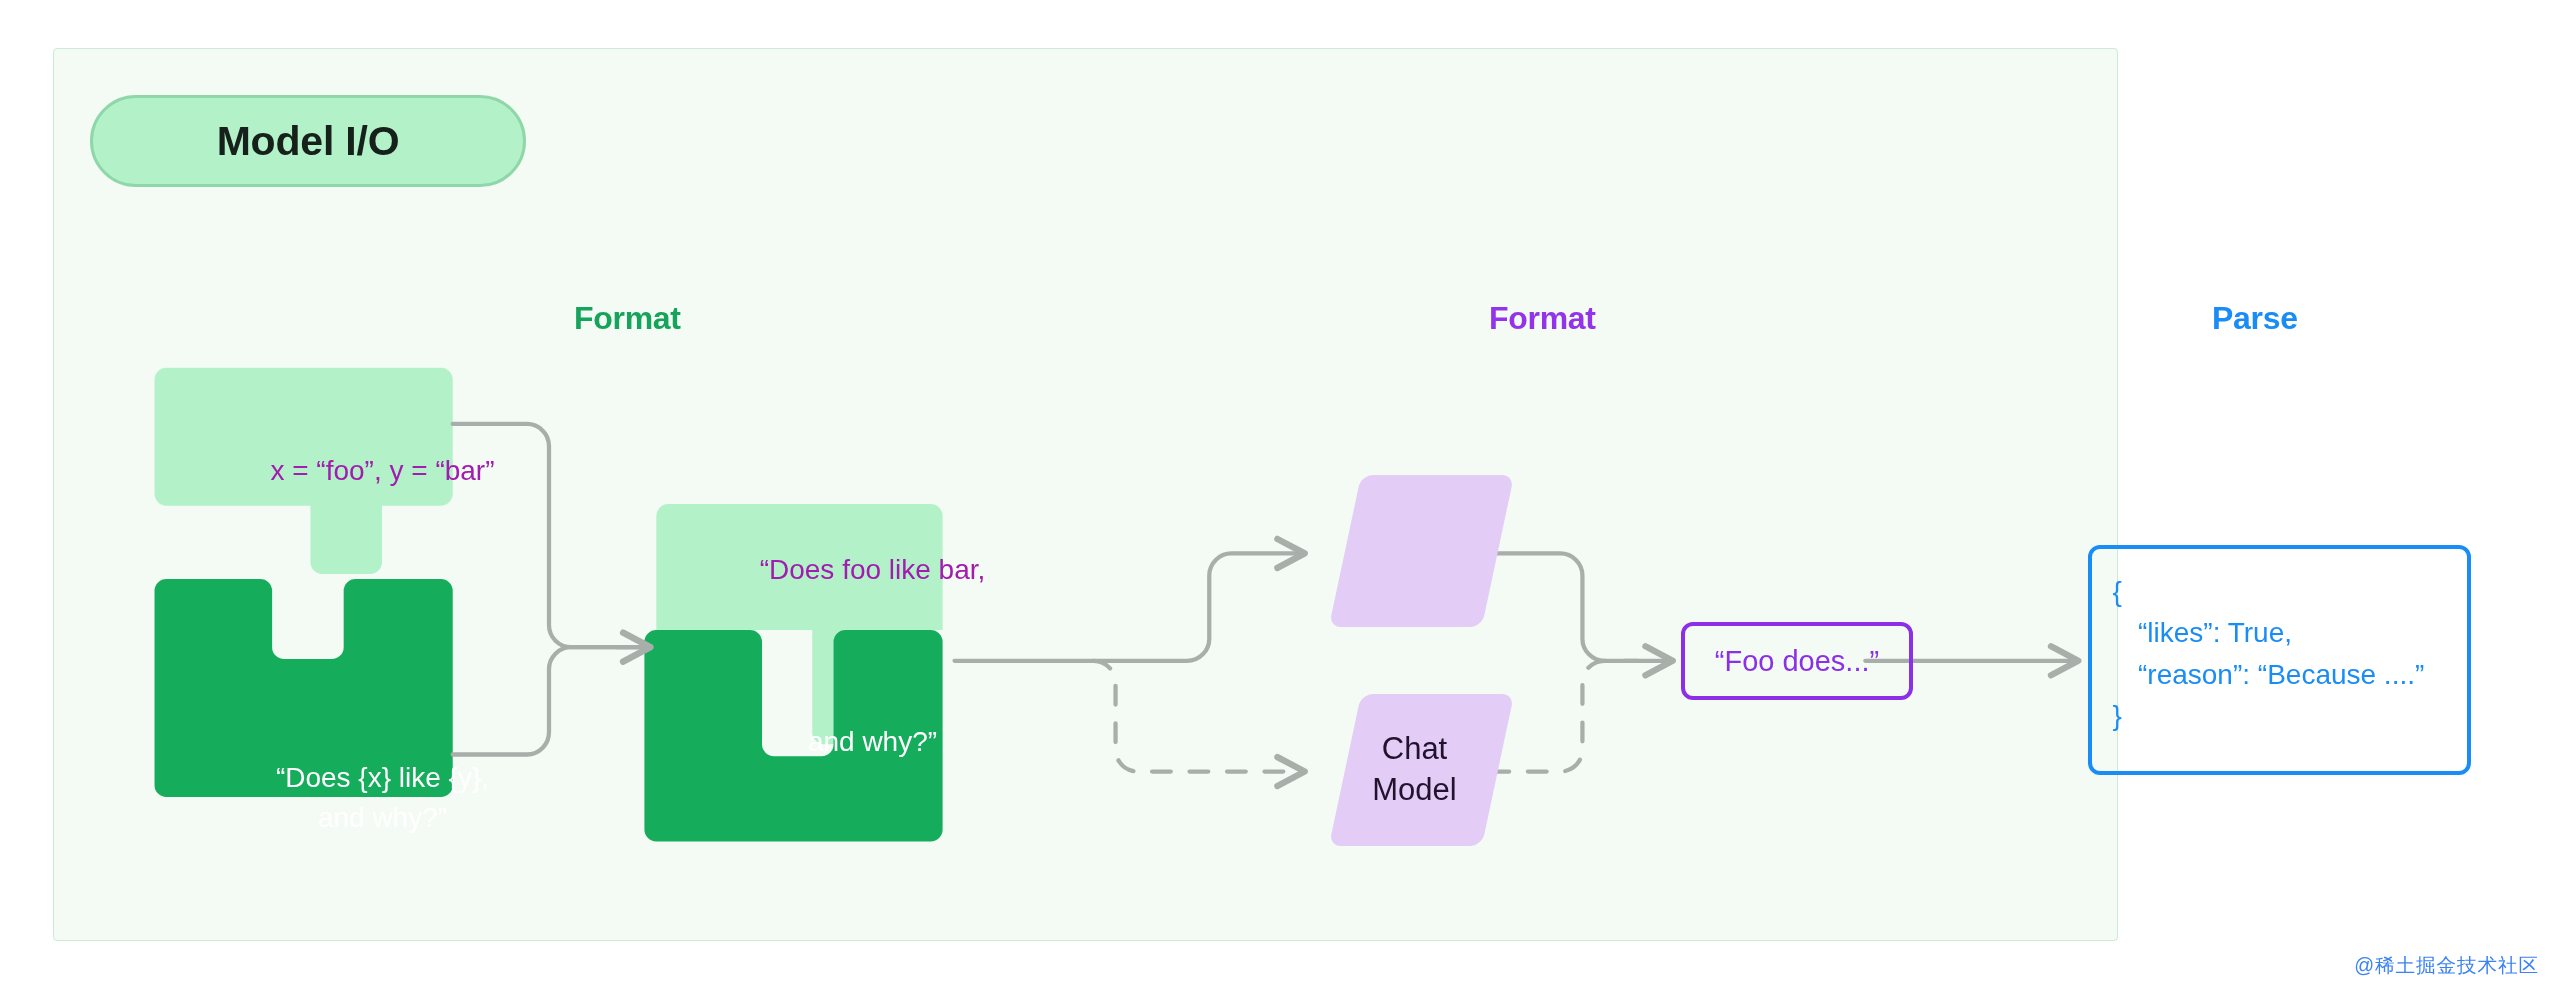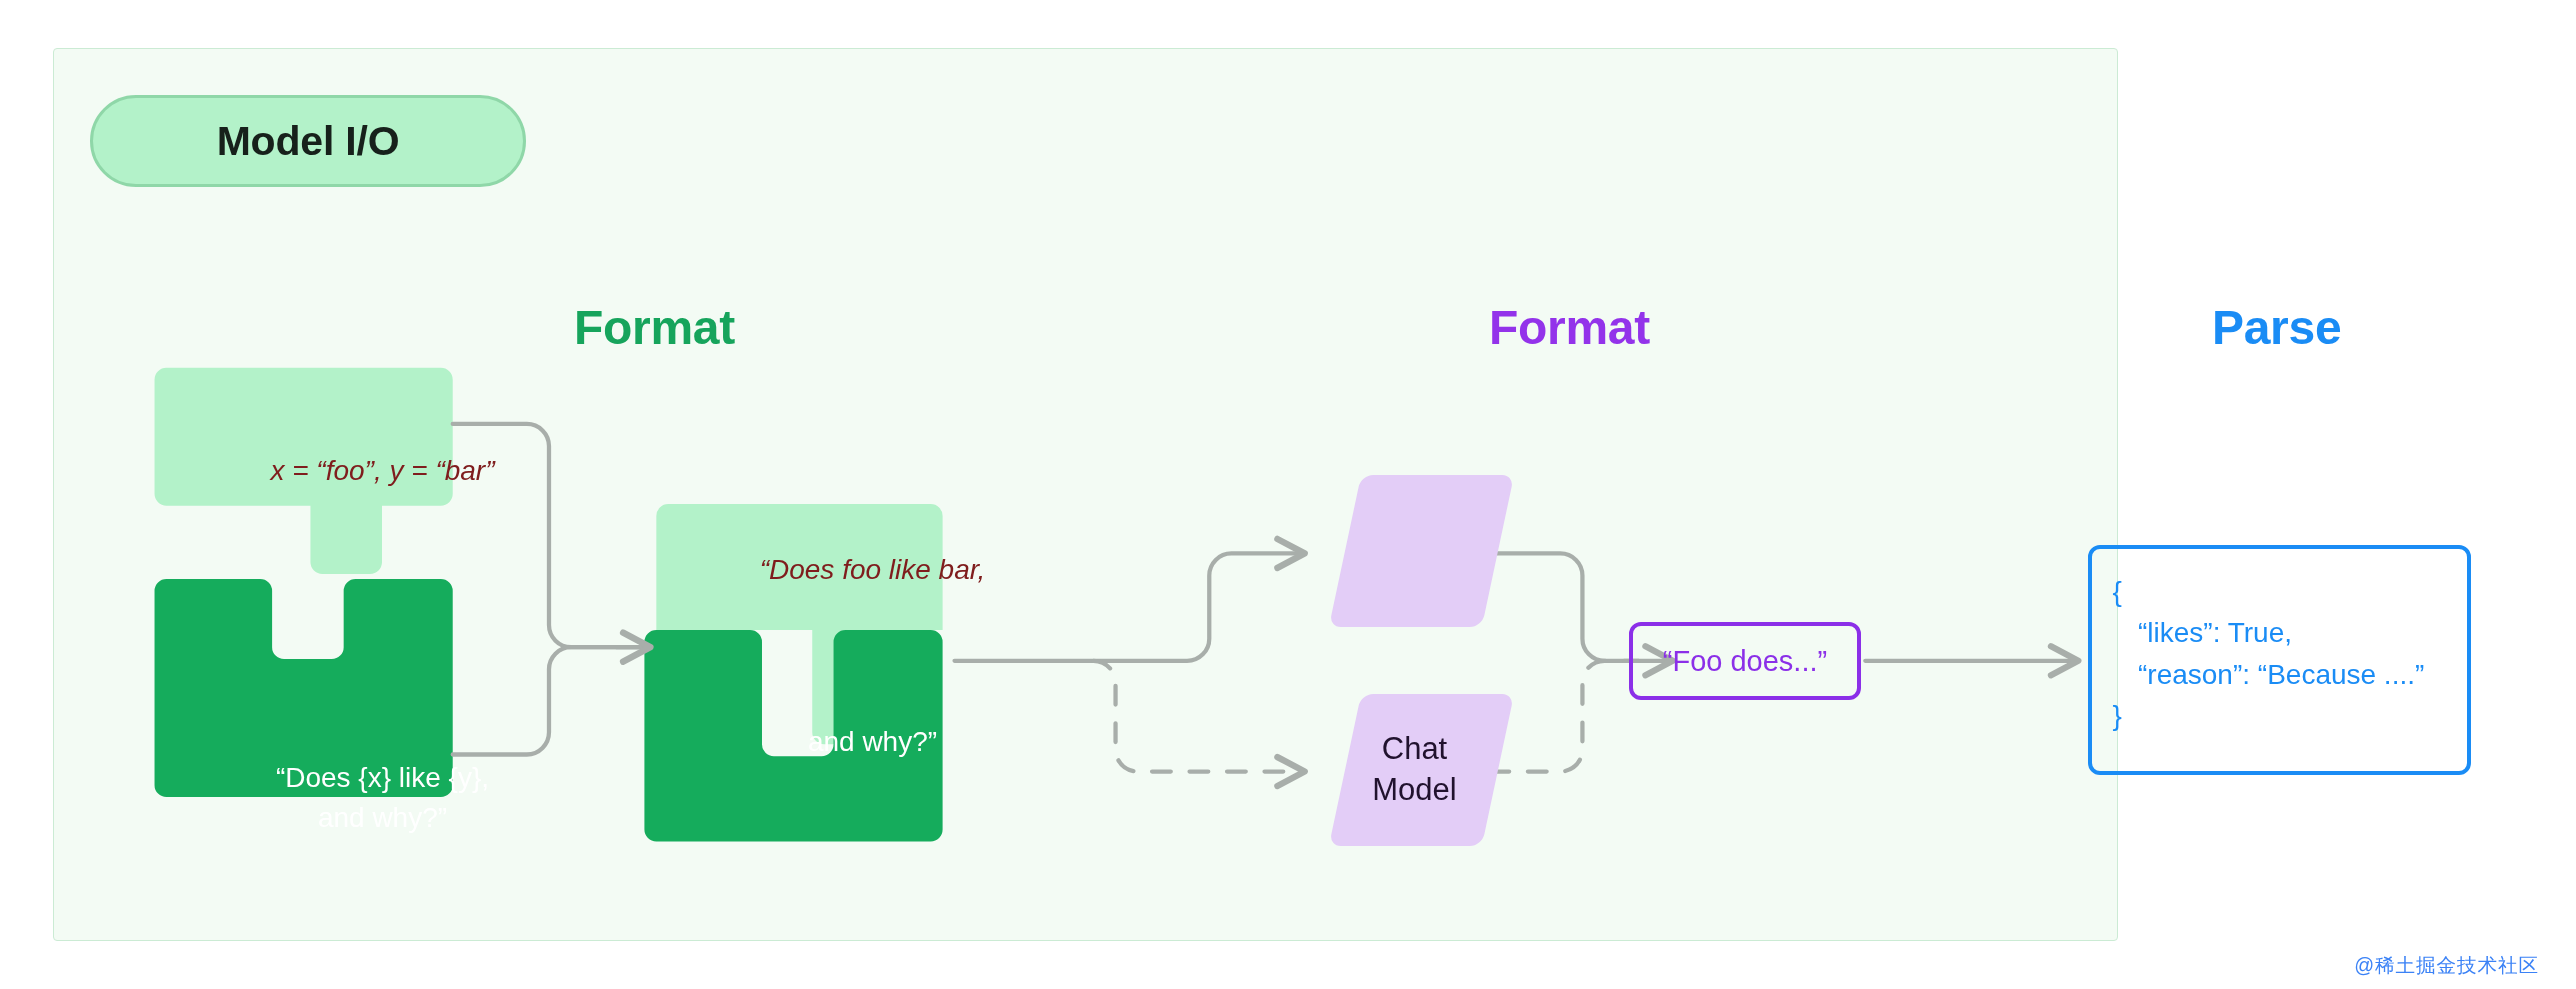--- a/index.html
+++ b/index.html
@@ -47,21 +47,21 @@
   #badge .badge-text {
     font-size: 41px;
     font-weight: 700;
     color: #17211b;
     letter-spacing: -0.2px;
   }
 
   
   .col-head {
     position: absolute;
-    font-size: 48px;
+    font-size: 32px;
     font-weight: 700;
     letter-spacing: -0.3px;
     white-space: nowrap;
   }
   #head-format  { left: 520px;  top: 251px; color: #16a45c; }
   #head-predict { left: 1435px; top: 251px; color: #9333ea; }
   #head-parse   { left: 2158px; top: 251px; color: #1a8cf5; }
 
   
   #svg-layer {
@@ -73,21 +73,21 @@
 
   
   .piece-label {
     position: absolute;
     text-align: center;
     font-size: 28px;
     line-height: 1.42;
     white-space: pre-line;
     pointer-events: none;
   }
-  .piece-label.dark  { color: #7f1d1d; font-style: italic; }
+  .piece-label.dark  { color: #a21caf; }
   .piece-label.light { color: #ffffff; }
 
   #lbl-vars      { left: 170px;  top: 402px; width: 317px; }
   #lbl-template  { left: 170px;  top: 709px; width: 317px; }
   #lbl-merged-top{ left: 660px;  top: 501px; width: 317px; }
   #lbl-merged-bot{ left: 660px;  top: 673px; width: 317px; }
 
   
   .para {
     position: absolute;
@@ -107,21 +107,21 @@
     white-space: pre-line;
   }
   #para-llm       { left: 1291px; top: 426px; width: 153px; height: 152px; }
   #para-llm-text  { left: 1278px; top: 426px; width: 179px; height: 152px; }
   #para-chat      { left: 1291px; top: 645px; width: 153px; height: 152px; }
   #para-chat-text { left: 1269px; top: 645px; width: 183px; height: 152px; }
 
   
   #foo-box {
     position: absolute;
-    left: 1575px;
+    left: 1627px;
     top: 573px;
     width: 232px;
     height: 78px;
     border: 4.3px solid #8b2fe8;
     border-radius: 12px;
     background: transparent;
     display: flex;
     align-items: center;
     justify-content: center;
   }

